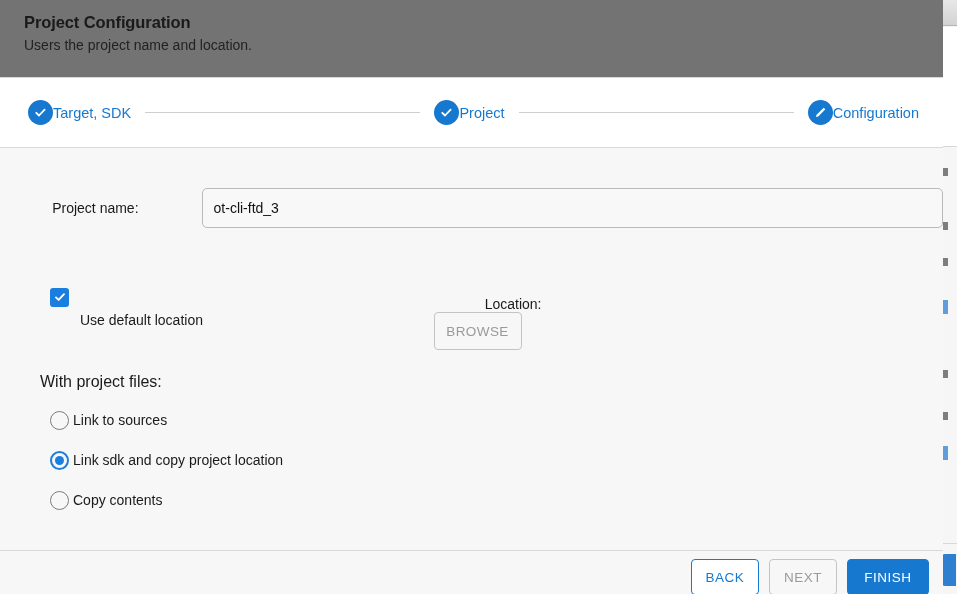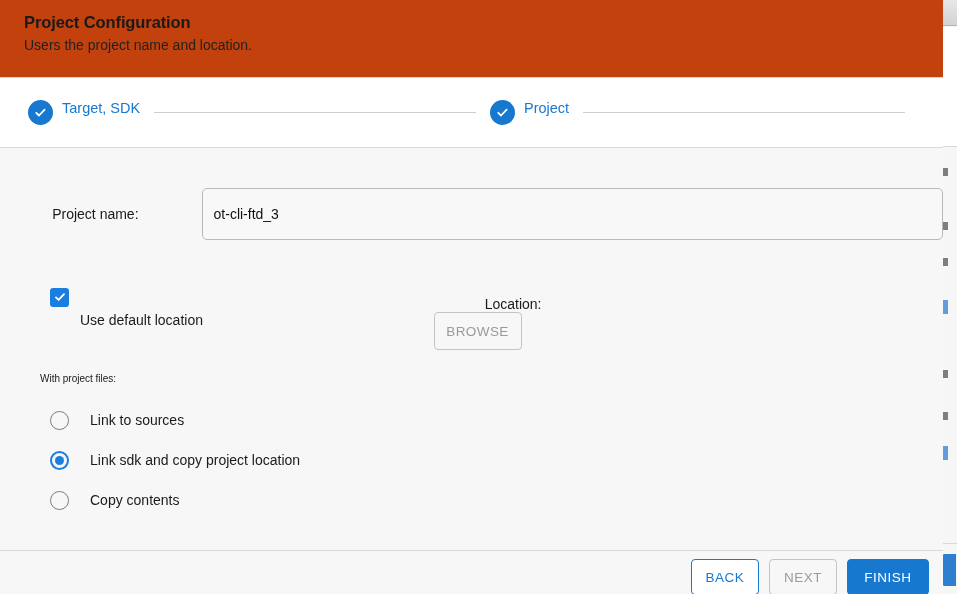--- a/index.html
+++ b/index.html
@@ -108,21 +108,21 @@
   .light.max    { background: #28c840; border: 1px solid #13a324; }
   #window-title {
     line-height: 25px;
     text-align: center;
     font-size: 12.5px;
     color: #3a3a3a;
   }
 
   
   #header {
-    background: #c2410c;
+    background: #737373;
     padding: 13px 0 12px 24px;
     border-bottom: 1px solid #d9d9d9;
     box-sizing: border-box;
     height: 78px;
   }
   #header-title {
     font-size: 16.5px;
     font-weight: bold;
     color: #1a1a1a;
     margin: 0 0 5px 0;
@@ -139,22 +139,22 @@
     background: #ffffff;
     height: 70px;
     border-bottom: 1px solid #d9d9d9;
     box-sizing: border-box;
     display: flex;
     align-items: center;
     padding: 0 24px 0 28px;
   }
   .step {
     display: flex;
-    align-items: flex-start;
-    gap: 9px;
+    align-items: center;
+    gap: 0;
     flex: 0 0 auto;
   }
   .step-badge {
     width: 25px;
     height: 25px;
     border-radius: 50%;
     background: #1778d0;
     display: flex;
     align-items: center;
     justify-content: center;
@@ -194,21 +194,21 @@
   }
   #label-project-name {
     width: 100px;
     text-align: right;
     margin-left: 40px;
     margin-right: 0;
   }
   #input-project-name {
     margin-left: 24px;
     width: 752px;
-    height: 52px;
+    height: 40px;
     background: #f8f8f8;
     border: 1px solid #b9b9b9;
     border-radius: 5px;
     box-sizing: border-box;
     font-family: "Liberation Sans", sans-serif;
     font-size: 14px;
     color: #111;
     padding: 0 11px;
     outline: none;
   }
@@ -279,32 +279,32 @@
     font-size: 13.5px;
     letter-spacing: .4px;
     cursor: default;
   }
 
   
   #label-with-project-files {
     position: absolute;
     left: 40px;
     top: 225px;
-    font-size: 10px;
+    font-size: 16px;
     color: #1a1a1a;
   }
   #radio-group {
     position: absolute;
     left: 50px;
     top: 252px;
   }
   .radio-row {
     display: flex;
     align-items: center;
-    gap: 21px;
+    gap: 4px;
     height: 40px;
   }
   .radio {
     width: 19px;
     height: 19px;
     border-radius: 50%;
     border: 1.6px solid #7c7c7c;
     box-sizing: border-box;
     background: #f7f7f7;
     flex: 0 0 auto;
@@ -415,20 +415,28 @@
       <span class="step-badge">
         <svg width="15" height="15" viewBox="0 0 16 16" aria-hidden="true">
           <path d="M3.5 8.3 L6.4 11.2 L12.4 5.0" fill="none" stroke="#ffffff" stroke-width="1.9" stroke-linecap="round" stroke-linejoin="round"></path>
         </svg>
       </span>
       <span class="step-label">Project</span>
     </div>
 
     <div class="step-line"></div>
 
+    <div class="step">
+      <span class="step-badge">
+        <svg width="15" height="15" viewBox="0 0 16 16" aria-hidden="true">
+          <path d="M11.4 2.8 L13.2 4.6 L5.6 12.2 L3.1 12.9 L3.8 10.4 Z" fill="#ffffff"></path>
+        </svg>
+      </span>
+      <span class="step-label">Configuration</span>
+    </div>
 
   </div>
 
   <div id="body">
 
     <div class="row-name">
       <span class="form-label" id="label-project-name">Project name:</span>
       <input id="input-project-name" type="text" value="ot-cli-ftd_3" style="">
     </div>
 

